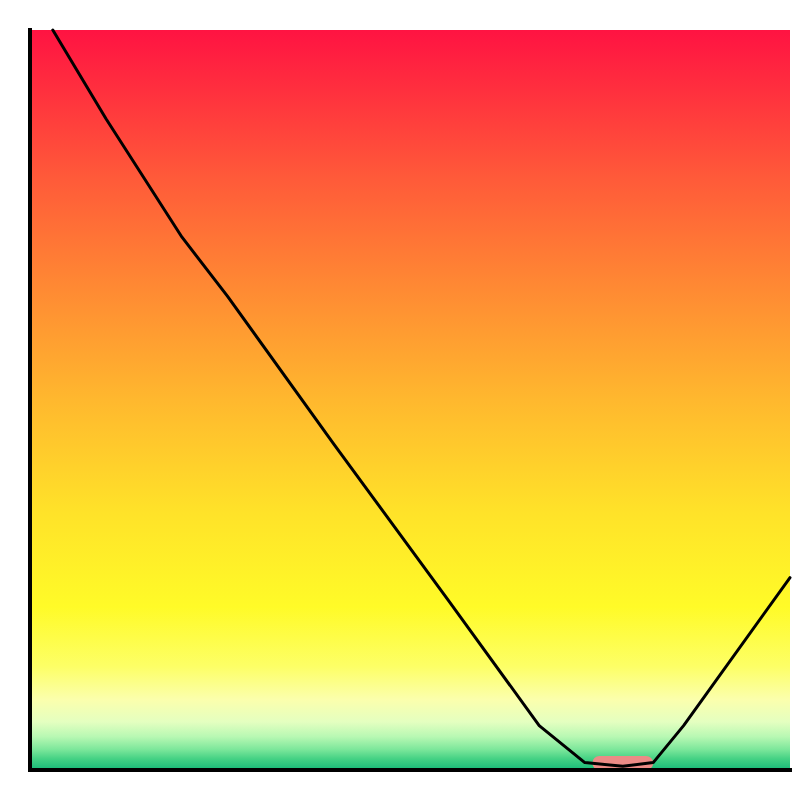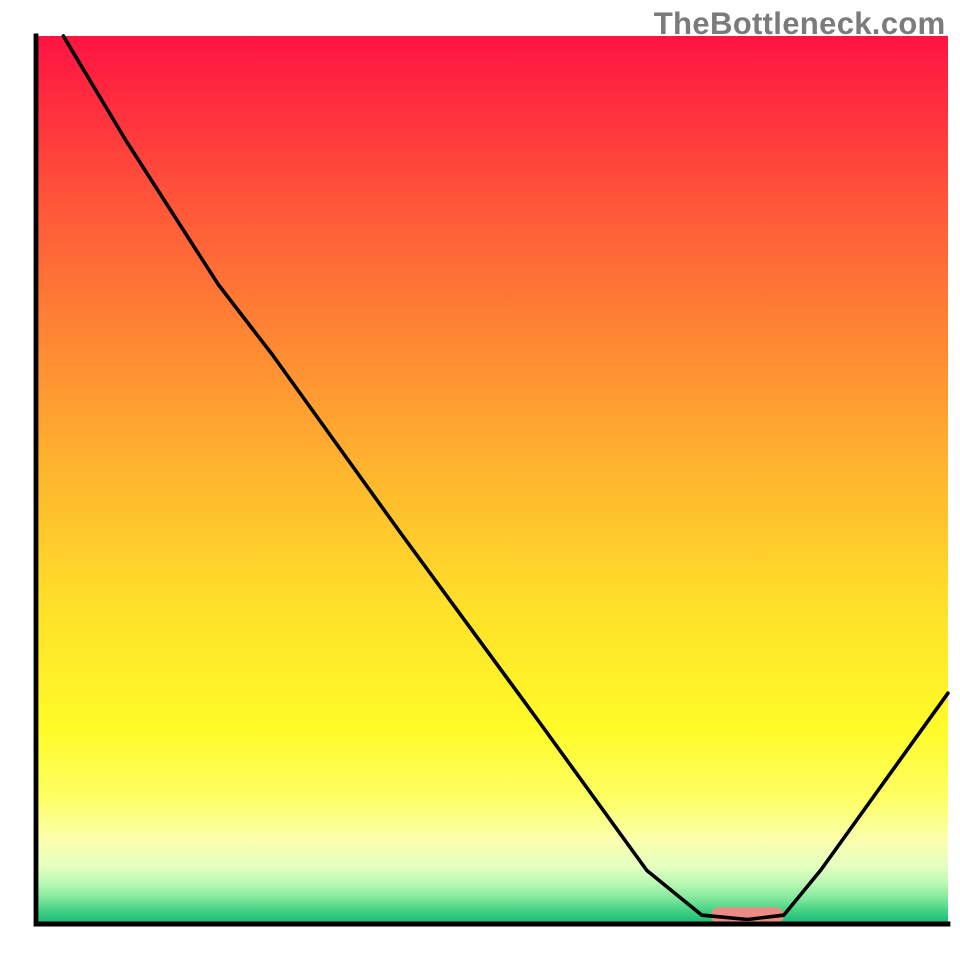--- a/index.html
+++ b/index.html
@@ -42,14 +42,13 @@
           <stop offset="97.20%" stop-color="#7de79b"></stop>
           <stop offset="98.50%" stop-color="#44d184"></stop>
           <stop offset="100.00%" stop-color="#17b978"></stop>
         </linearGradient>
       </defs>
       <rect x="30" y="30" width="760" height="740" fill="url(#bg-grad)"></rect>
       <rect x="592.4" y="756" width="60.799999999999955" height="14" rx="7" fill="#ec8b86"></rect>
       <path d="M52.8 30.0 L106.0 118.8 L182.0 237.2 L227.6 296.4 L334.0 444.4 L448.0 599.8 L539.2 725.6 L584.8 762.6 L622.8 766.3 L653.2 762.6 L683.6 725.6 L790.0 577.6" fill="none" stroke="#000000" stroke-width="3" stroke-linejoin="round" stroke-linecap="round"></path>
       <path d="M30 30 L30 770 L790 770" fill="none" stroke="#000000" stroke-width="4" stroke-linecap="square"></path>
     </svg>
-  <div class="watermark">TheBottleneck.com</div>
 </div>
 
 </body></html>

